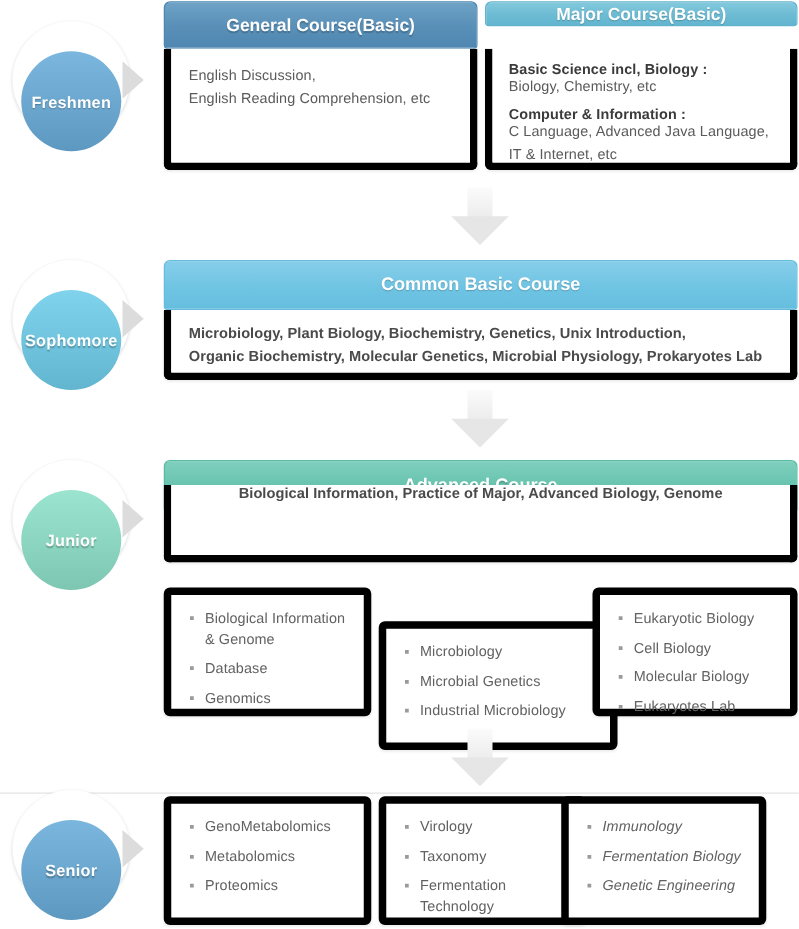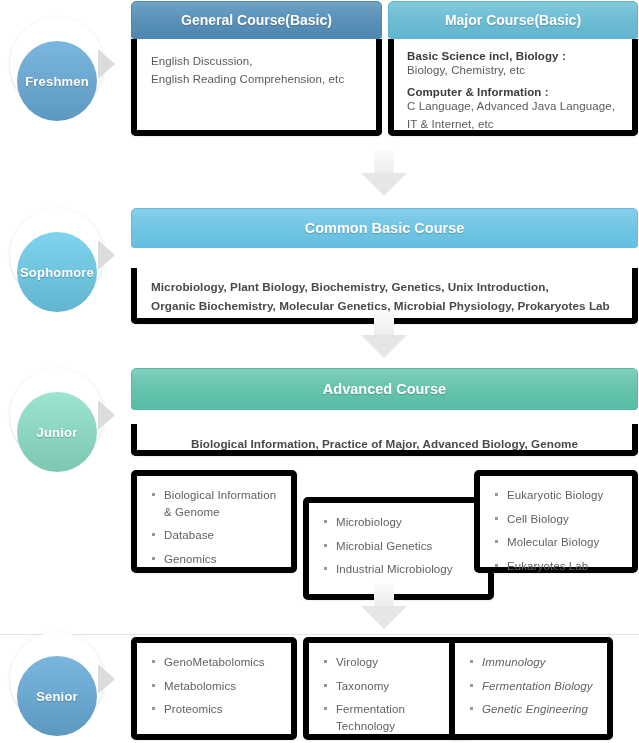--- a/index.html
+++ b/index.html
@@ -92,21 +92,21 @@
     font-size: 14px;
     background: linear-gradient(to bottom, #6ea2c6 0%, #5a90b8 52%, #4f87b1 100%);
     border: 1px solid #4e86b0;
   }
   .body-general {
     left: 131px; top: 39px; width: 251px; height: 97px;
     border-top: none;
     border-radius: 0 0 5px 5px;
   }
   .cap-major {
-    left: 388px; top: 1px; width: 250px; height: 38px;
+    left: 388px; top: 1px; width: 250px; height: 20px;
     font-size: 14px;
     background: linear-gradient(to bottom, #84c9dd 0%, #6dbcd4 52%, #63b5cf 100%);
     border: 1px solid #62b4ce;
   }
   .body-major {
     left: 388px; top: 39px; width: 250px; height: 97px;
     border-top: none;
     border-radius: 0 0 5px 5px;
   }
 
@@ -157,44 +157,43 @@
   .cap-common {
     left: 131px; top: 208px; width: 507px; height: 40px;
     font-size: 14.5px;
     background: linear-gradient(to bottom, #86ceea 0%, #6fc4e3 55%, #66bedf 100%);
     border: 1px solid #65bcdd;
   }
   .body-common {
     left: 131px; top: 248px; width: 507px; height: 56px;
     border-top: none;
     border-radius: 0 0 5px 5px;
-    margin-top: 20px;
   }
   .bold-line {
     padding: 10px 14px 0 14px;
     font-size: 11.7px;
     font-weight: bold;
     color: #4a4a4a;
     line-height: 1.62;
     letter-spacing: .05px;
   }
 
   
   .cap-advanced {
     left: 131px; top: 368px; width: 507px; height: 42px;
     font-size: 14.5px;
     background: linear-gradient(to bottom, #7fcfbd 0%, #64c2ad 55%, #58bca5 100%);
     border: 1px solid #57bba4;
   }
   .body-advanced {
-    left: 131px; top: 424px; width: 507px; height: 32px;
+    left: 131px; top: 388px; width: 507px; height: 62px;
     border-top: none;
     border-radius: 0 0 5px 5px;
     display: flex;
-    align-items: flex-end;
+    align-items: flex-start;
     justify-content: center;
   }
   .center-bold {
     font-size: 11.7px;
     font-weight: bold;
     color: #4a4a4a;
     letter-spacing: .05px;
   }
 
   

